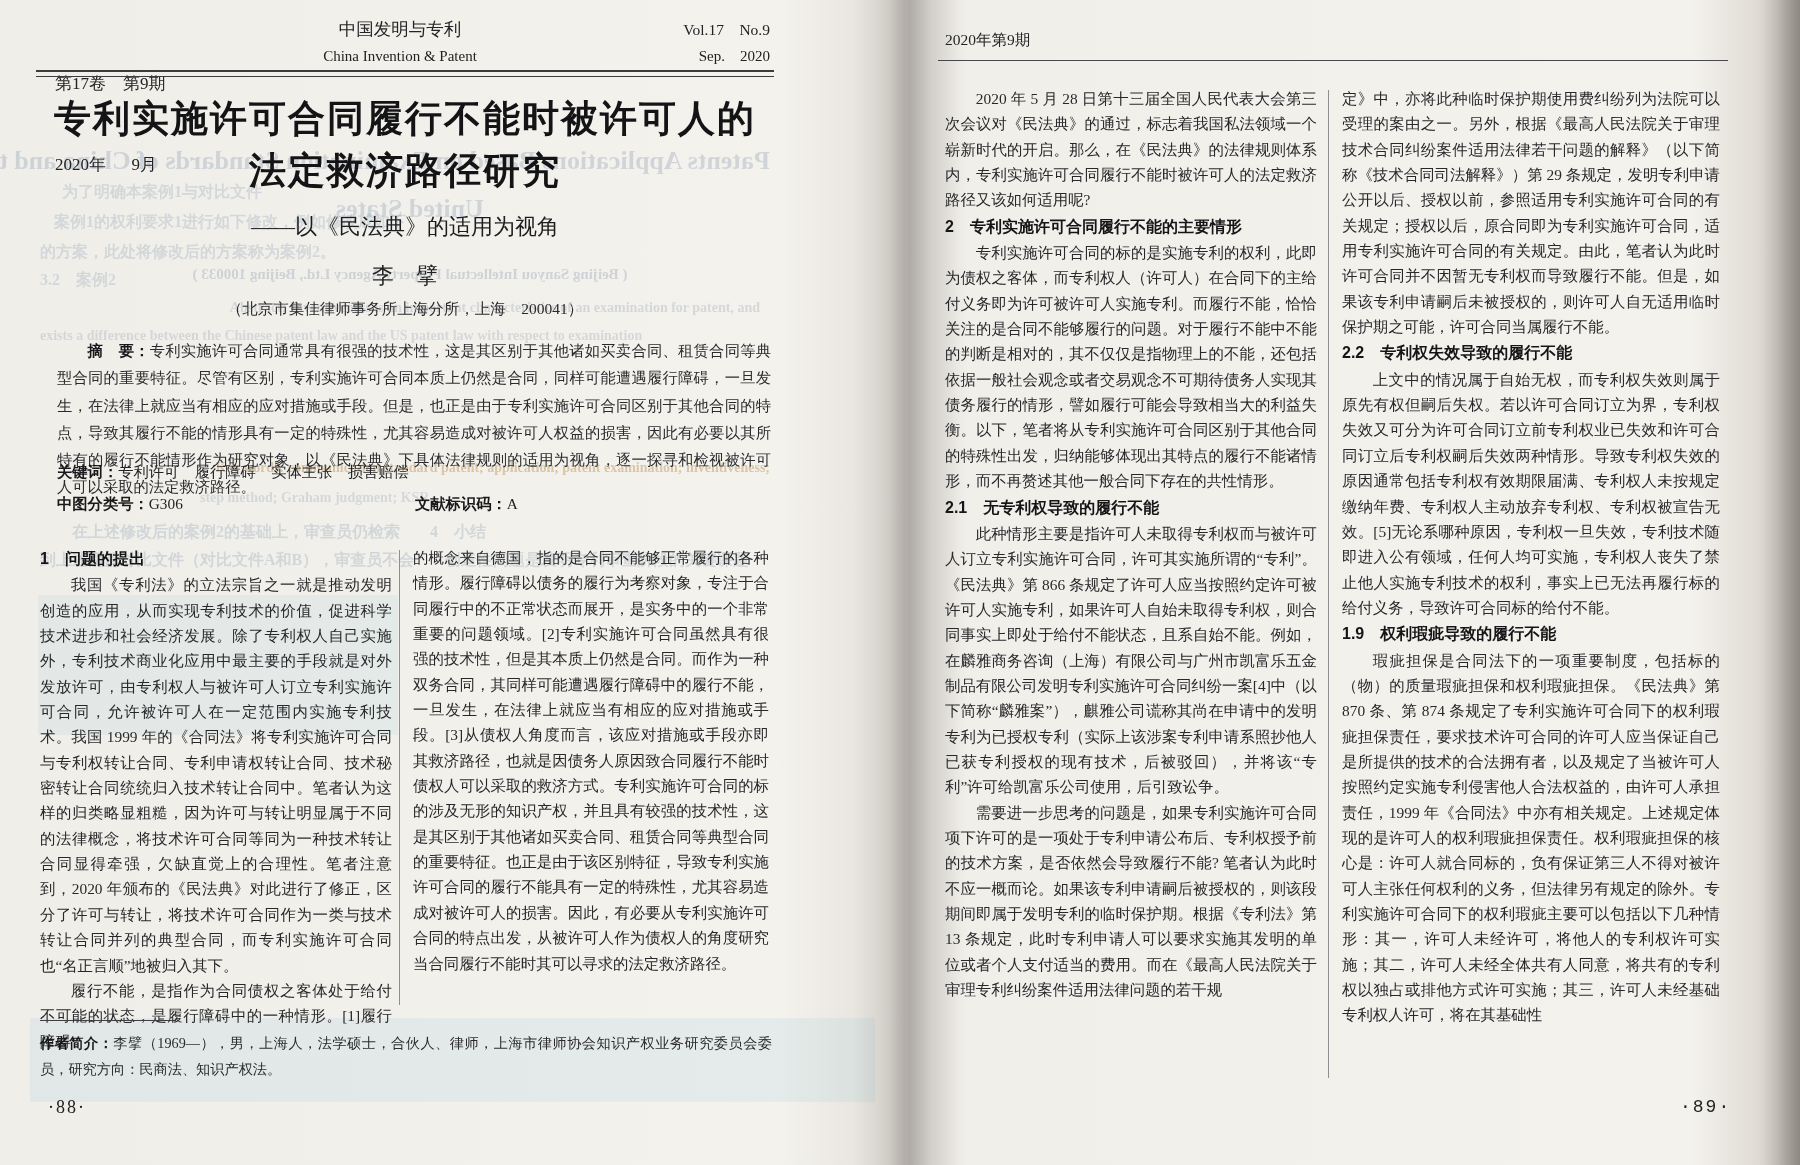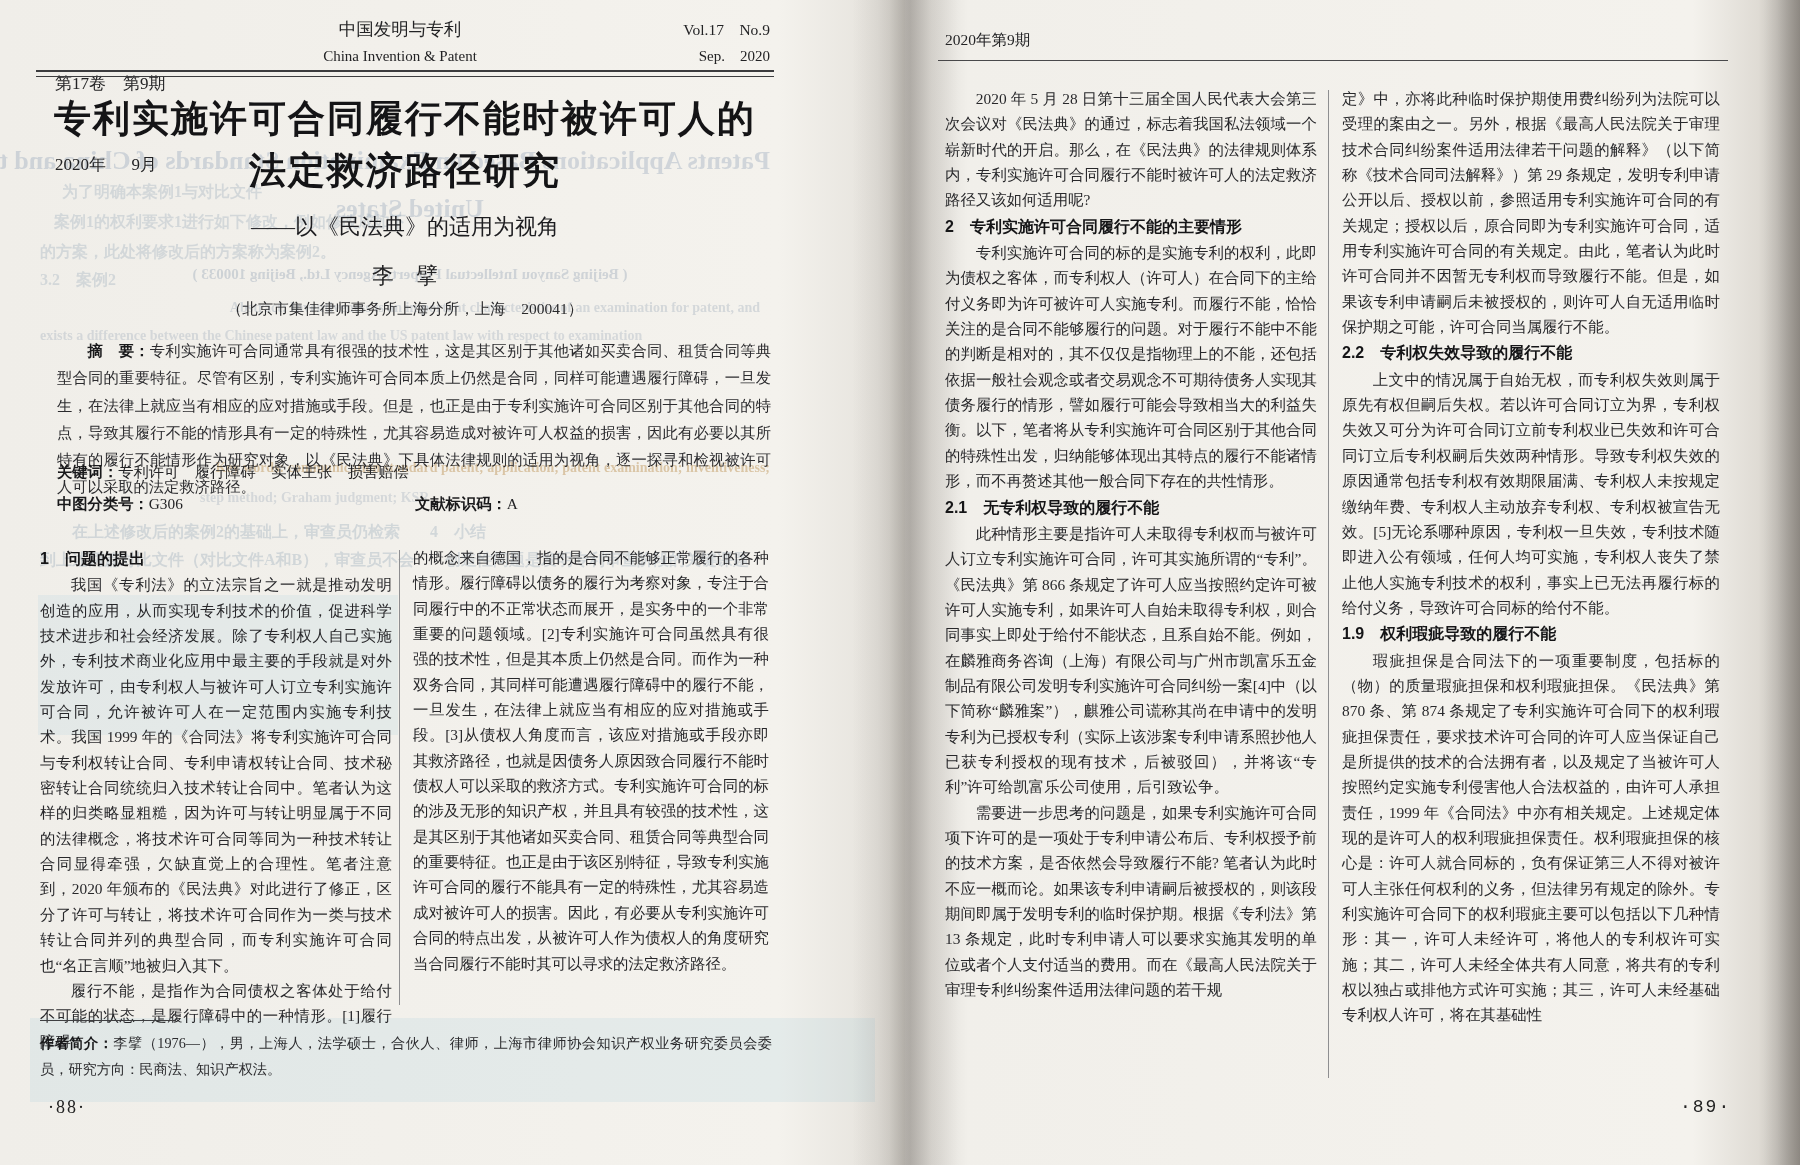--- a/index.html
+++ b/index.html
@@ -110,21 +110,21 @@
       <div class="blk para">我国《专利法》的立法宗旨之一就是推动发明创造的应用，从而实现专利技术的价值，促进科学技术进步和社会经济发展。除了专利权人自己实施外，专利技术商业化应用中最主要的手段就是对外发放许可，由专利权人与被许可人订立专利实施许可合同，允许被许可人在一定范围内实施专利技术。我国 1999 年的《合同法》将专利实施许可合同与专利权转让合同、专利申请权转让合同、技术秘密转让合同统统归入技术转让合同中。笔者认为这样的归类略显粗糙，因为许可与转让明显属于不同的法律概念，将技术许可合同等同为一种技术转让合同显得牵强，欠缺直觉上的合理性。笔者注意到，2020 年颁布的《民法典》对此进行了修正，区分了许可与转让，将技术许可合同作为一类与技术转让合同并列的典型合同，而专利实施许可合同也“名正言顺”地被归入其下。</div>
       <div class="blk para">履行不能，是指作为合同债权之客体处于给付不可能的状态，是履行障碍中的一种情形。[1]履行障碍</div>
     </div>
   <div class="abs vdiv" style="left:399px;top:550px;height:455px;"></div>
   <div class="abs col" style="left:413px;top:545px;width:356px;">
       <div class="blk para noindent">的概念来自德国，指的是合同不能够正常履行的各种情形。履行障碍以债务的履行为考察对象，专注于合同履行中的不正常状态而展开，是实务中的一个非常重要的问题领域。[2]专利实施许可合同虽然具有很强的技术性，但是其本质上仍然是合同。而作为一种双务合同，其同样可能遭遇履行障碍中的履行不能，一旦发生，在法律上就应当有相应的应对措施或手段。[3]从债权人角度而言，该应对措施或手段亦即其救济路径，也就是因债务人原因致合同履行不能时债权人可以采取的救济方式。专利实施许可合同的标的涉及无形的知识产权，并且具有较强的技术性，这是其区别于其他诸如买卖合同、租赁合同等典型合同的重要特征。也正是由于该区别特征，导致专利实施许可合同的履行不能具有一定的特殊性，尤其容易造成对被许可人的损害。因此，有必要从专利实施许可合同的特点出发，从被许可人作为债权人的角度研究当合同履行不能时其可以寻求的法定救济路径。</div>
     </div>
 
   <div class="abs fnrule" style="left:40px;top:1020px;width:136px;"></div>
   <div class="abs footnote" style="left:40px;top:1031px;width:732px;">
-    <span class="lbl">作者简介：</span><span>李擘（1976—），男，上海人，法学硕士，合伙人、律师，上海市律师协会知识产权业务研究委员会委员，研究方向：民商法、知识产权法。</span>
+    <span class="lbl">作者简介：</span><span>李擘（1969—），男，上海人，法学硕士，合伙人、律师，上海市律师协会知识产权业务研究委员会委员，研究方向：民商法、知识产权法。</span>
   </div>
   <div class="abs pagenum" style="left:48px;top:1097px;">·88·</div>
 
   <div class="page" id="page-right"></div>
 
   <div class="abs" style="left:945px;top:30px;font-size:15.5px;">2020年第9期</div>
   <div class="abs rule" style="left:938px;top:60px;width:790px;"></div>
 
   <div class="abs col" style="left:945px;top:86px;width:372px;">
       <div class="blk para">2020 年 5 月 28 日第十三届全国人民代表大会第三次会议对《民法典》的通过，标志着我国私法领域一个崭新时代的开启。那么，在《民法典》的法律规则体系内，专利实施许可合同履行不能时被许可人的法定救济路径又该如何适用呢?</div>

